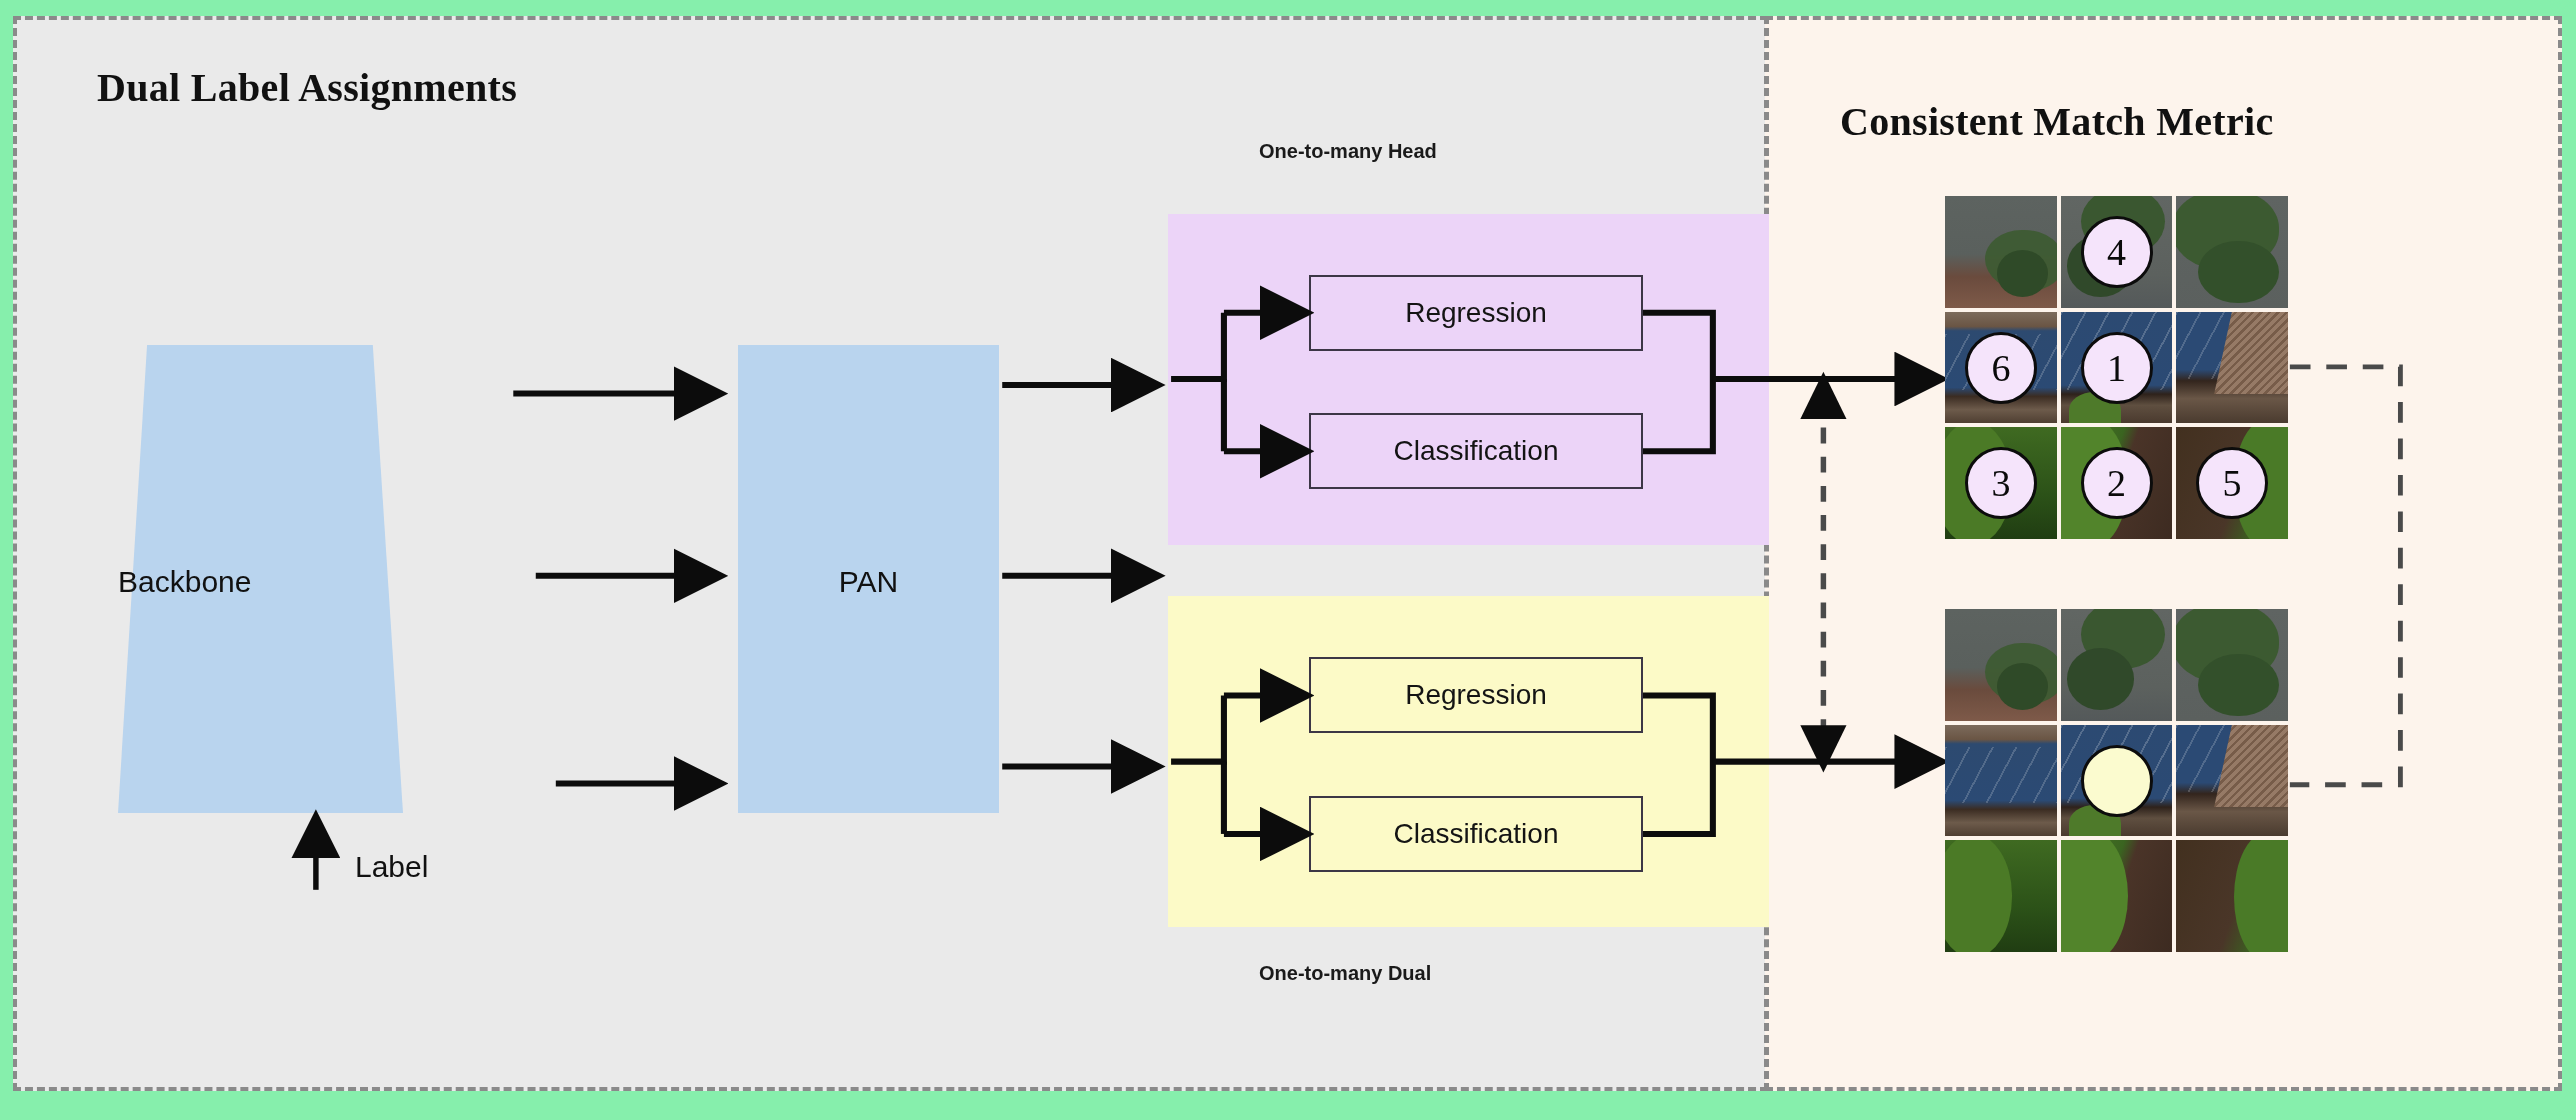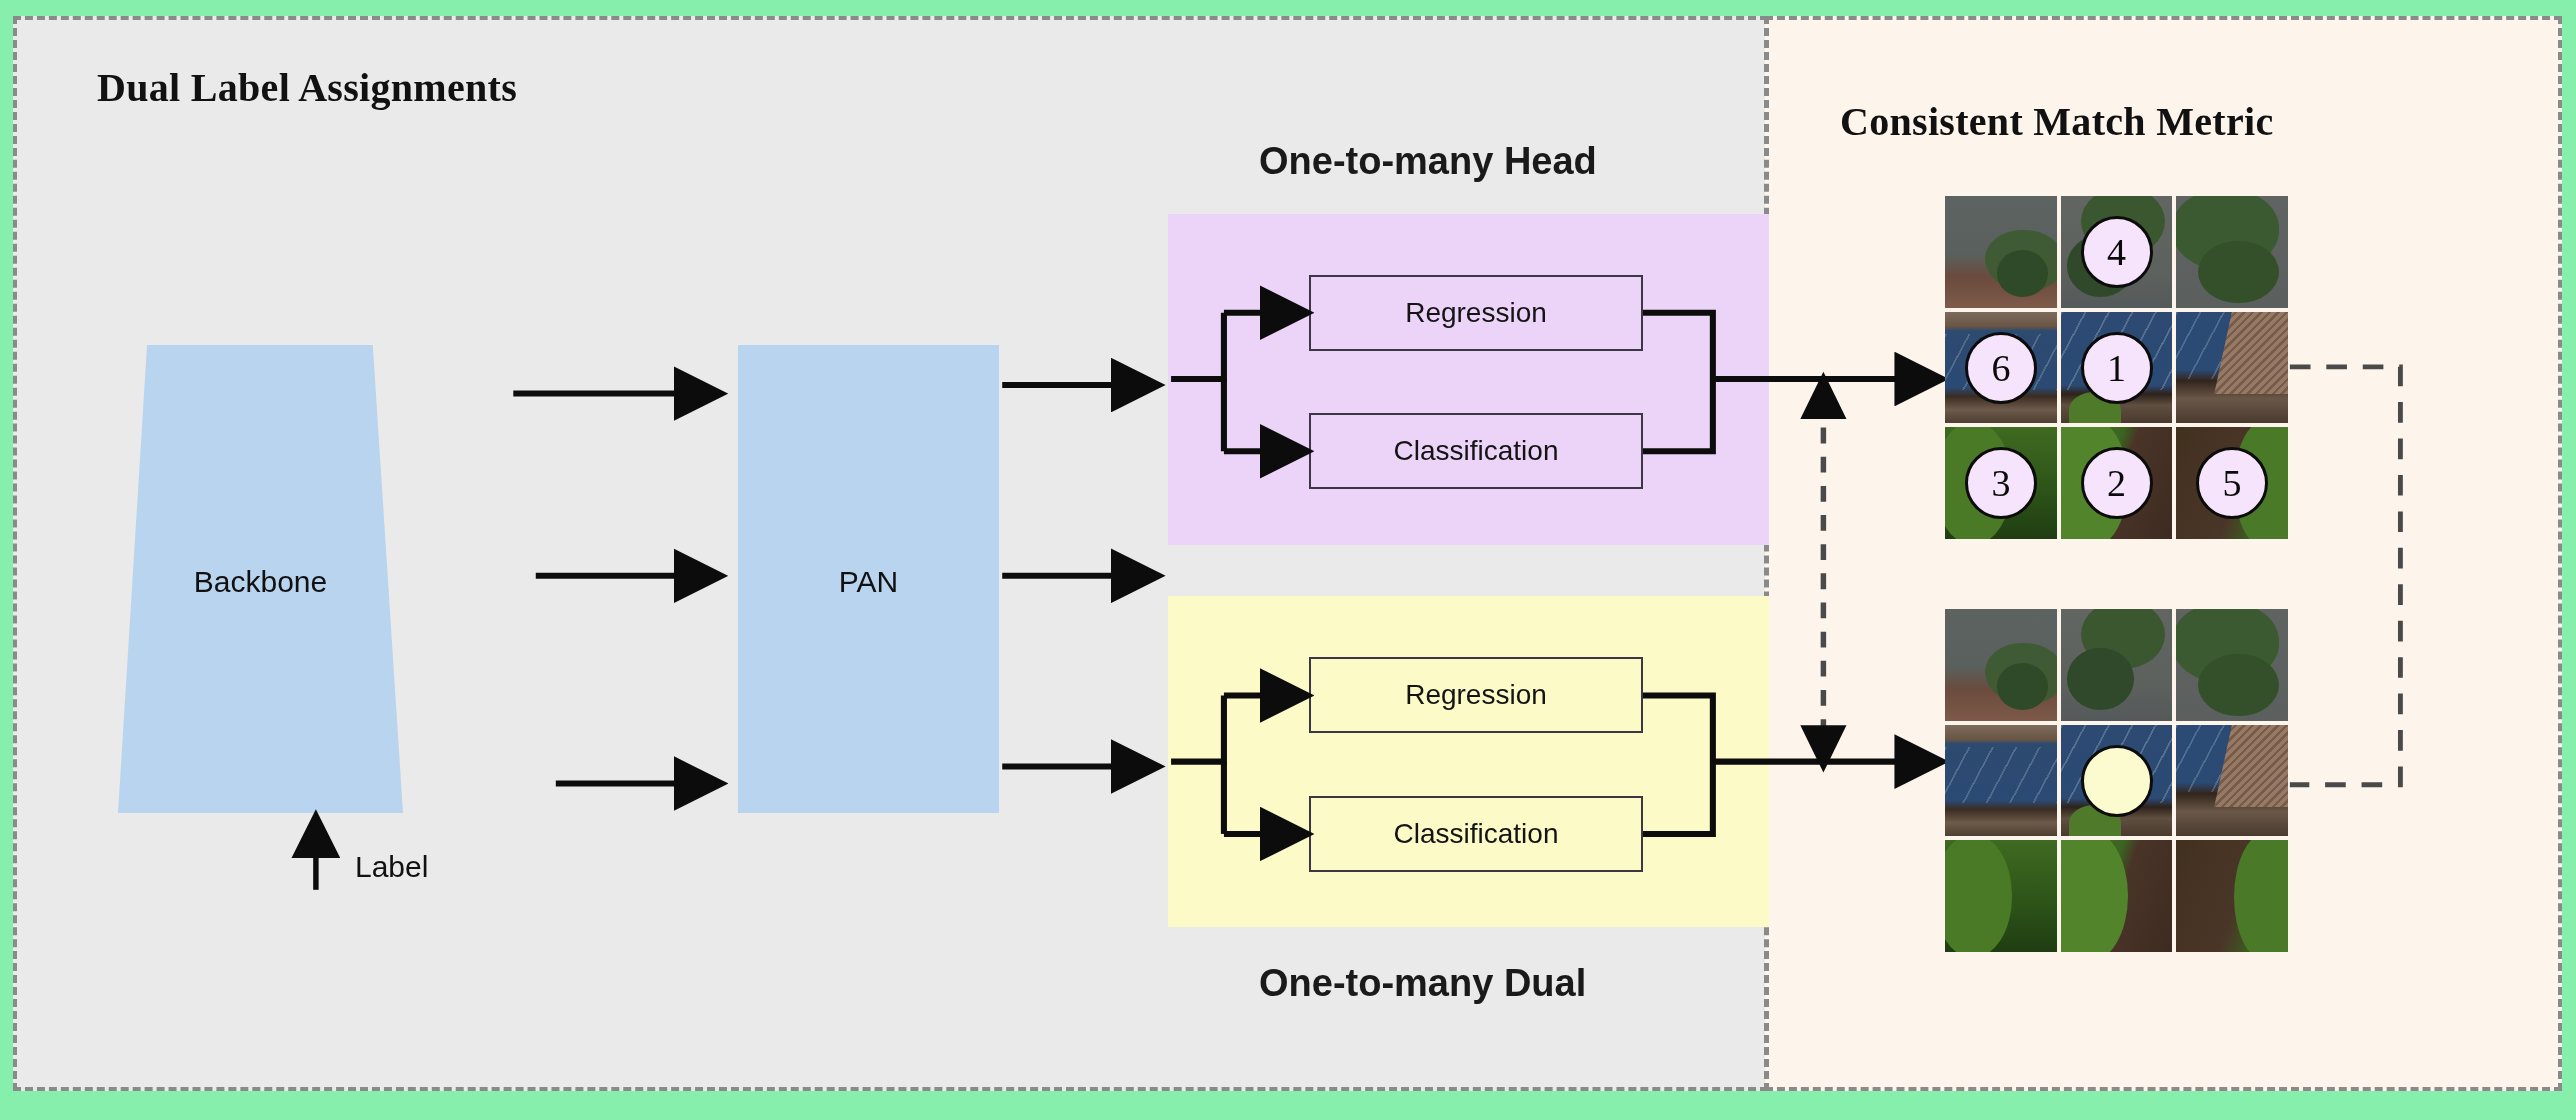--- a/index.html
+++ b/index.html
@@ -28,36 +28,36 @@
     letter-spacing:0.3px;
   }
   #title-left{left:97px;top:64px;font-size:40px;}
   #title-right{left:1840px;top:62px;font-size:40px;margin-top:36px;}
 
   
   .section-label{
     position:absolute;
     font-family:"Liberation Sans", sans-serif;
     font-weight:bold;
-    font-size:38px;
+    font-size:20px;
     color:#1a1a1a;
     white-space:nowrap;
   }
   #label-head{left:1259px;top:140px;}
   #label-hand{left:1259px;top:962px;}
 
   
   #backbone{
     position:absolute;left:118px;top:345px;width:285px;height:468px;
     background:#b9d4ee;
     clip-path:polygon(10.2% 0%, 89.4% 0%, 100% 100%, 0% 100%);
   }
   #backbone-label{
     position:absolute;left:118px;top:565px;width:285px;
-    text-align:center;font-size:30px;color:#111;
+    font-size:30px;color:#111;
     font-family:"Liberation Sans", sans-serif;
   }
 
   
   #pan{
     position:absolute;left:738px;top:345px;width:261px;height:468px;
     background:#b9d4ee;
   }
   #pan-label{
     position:absolute;left:738px;top:565px;width:261px;

